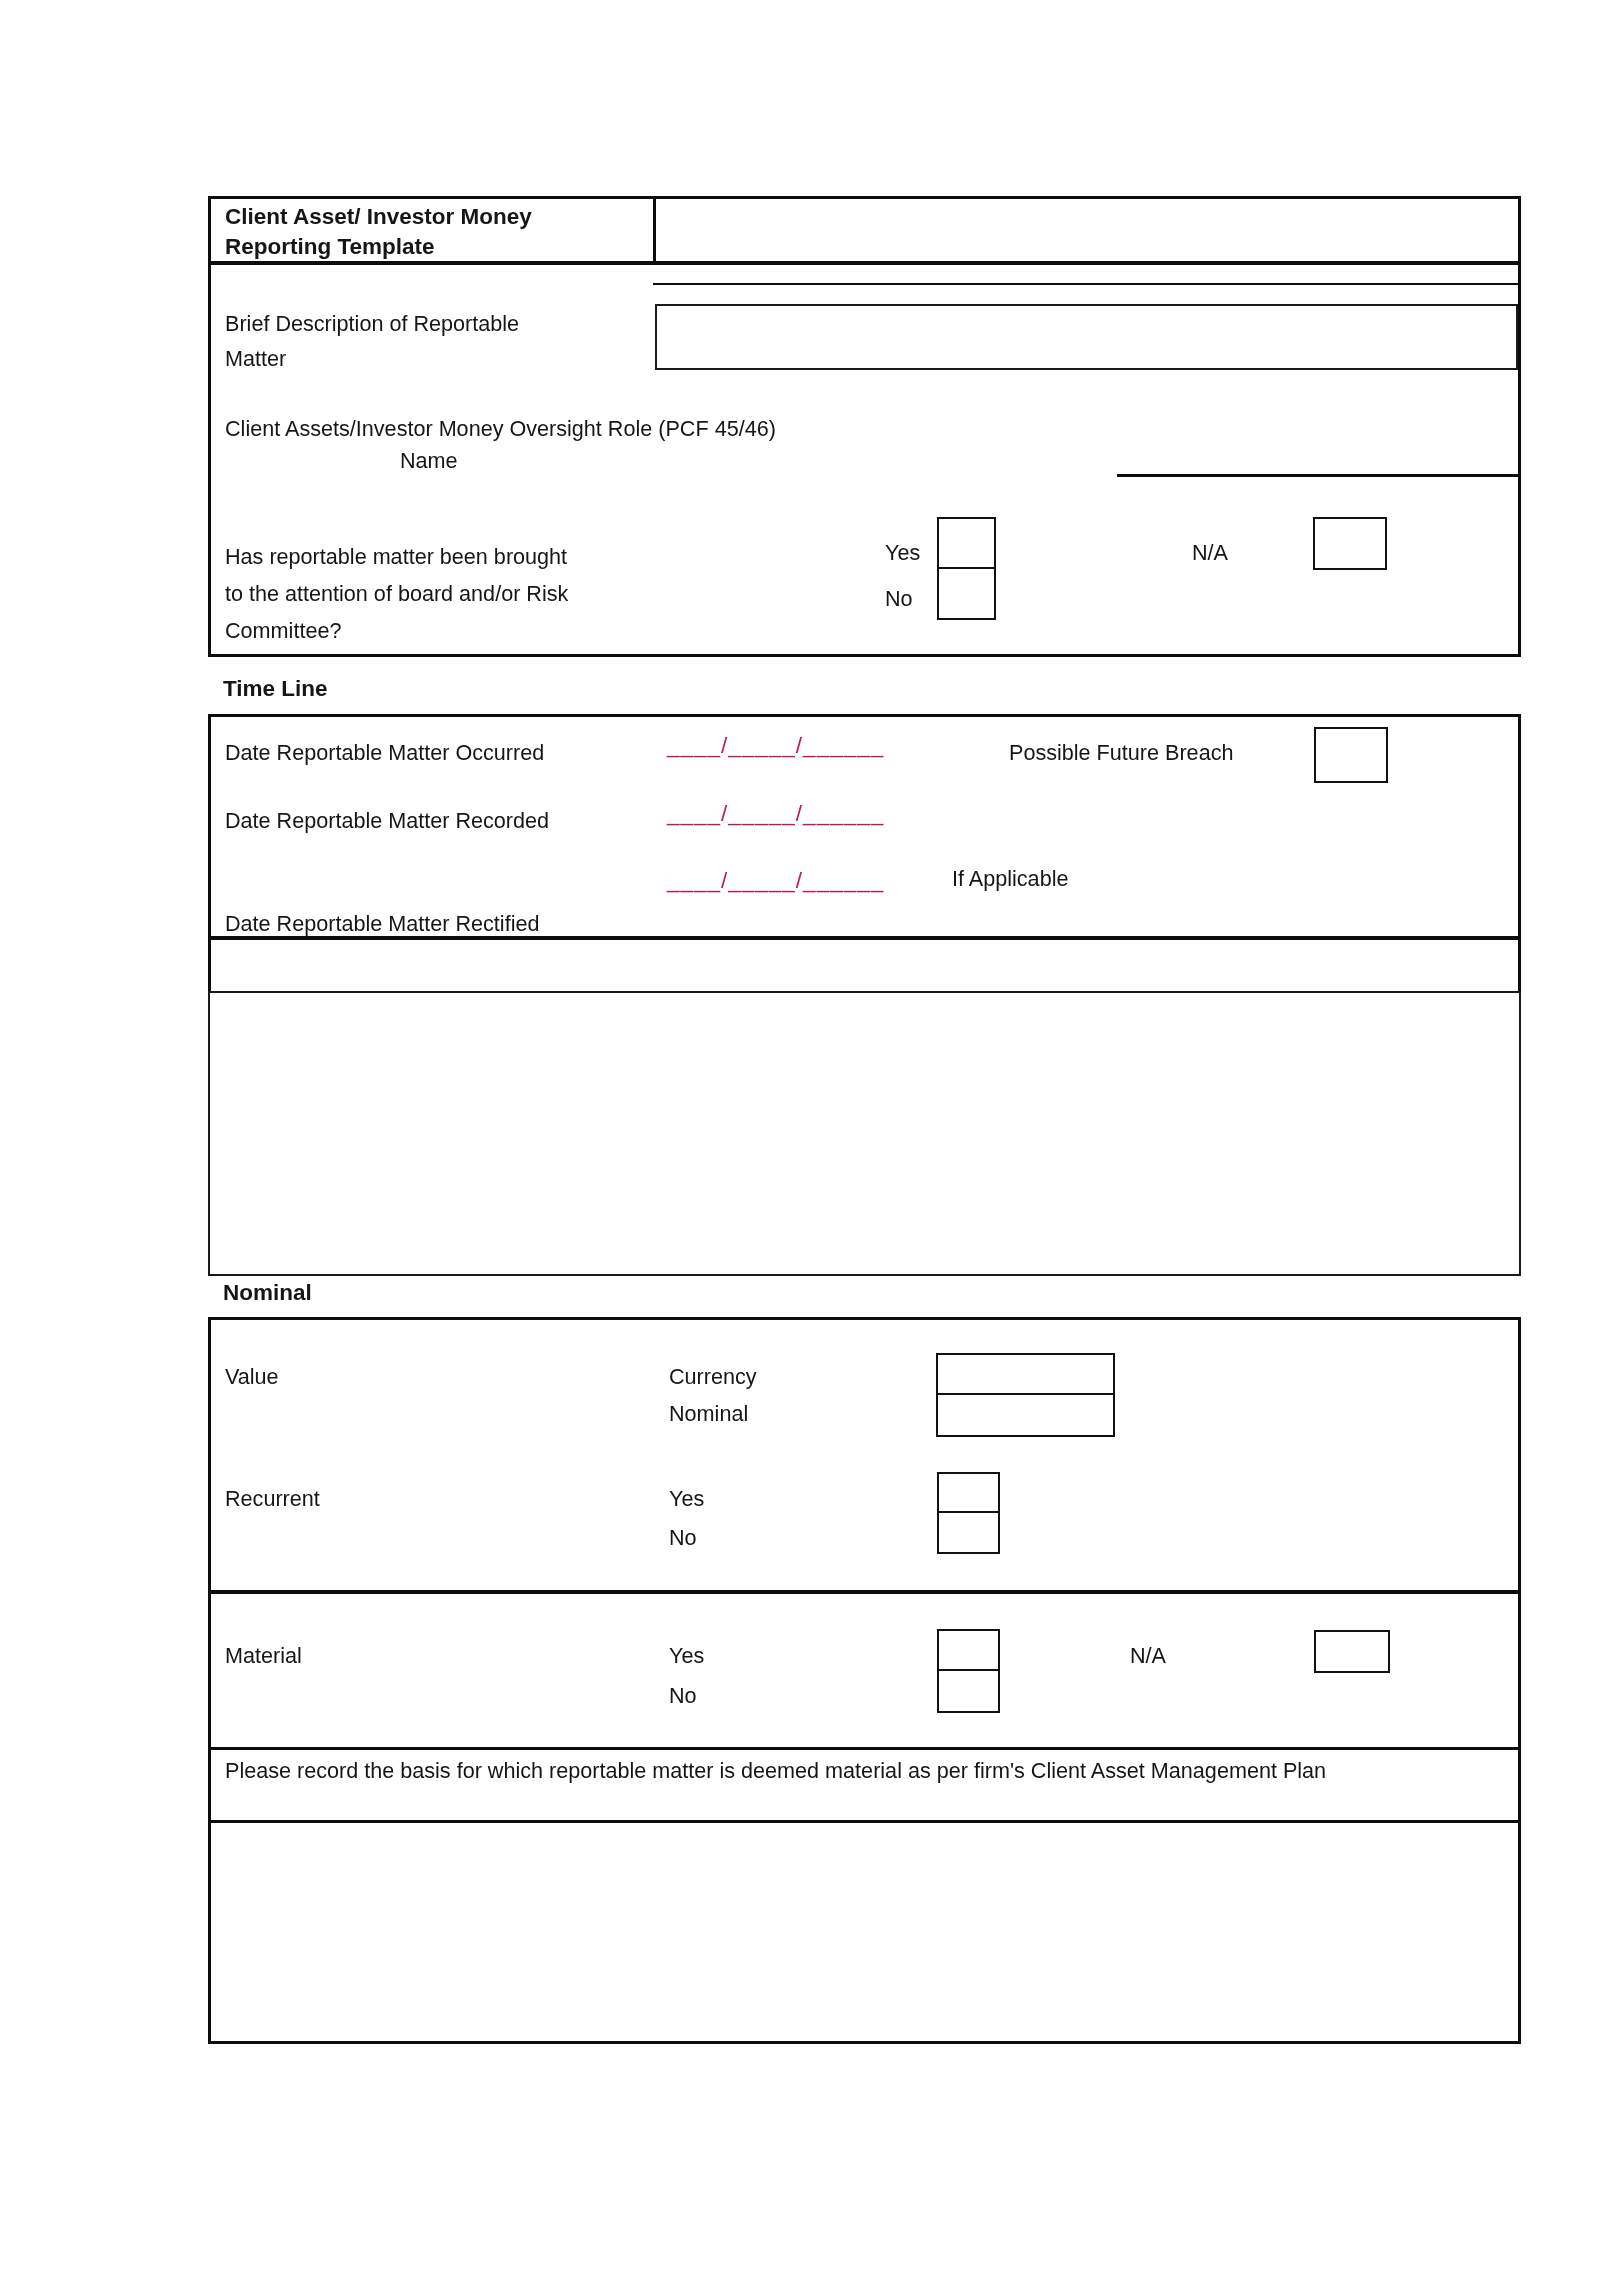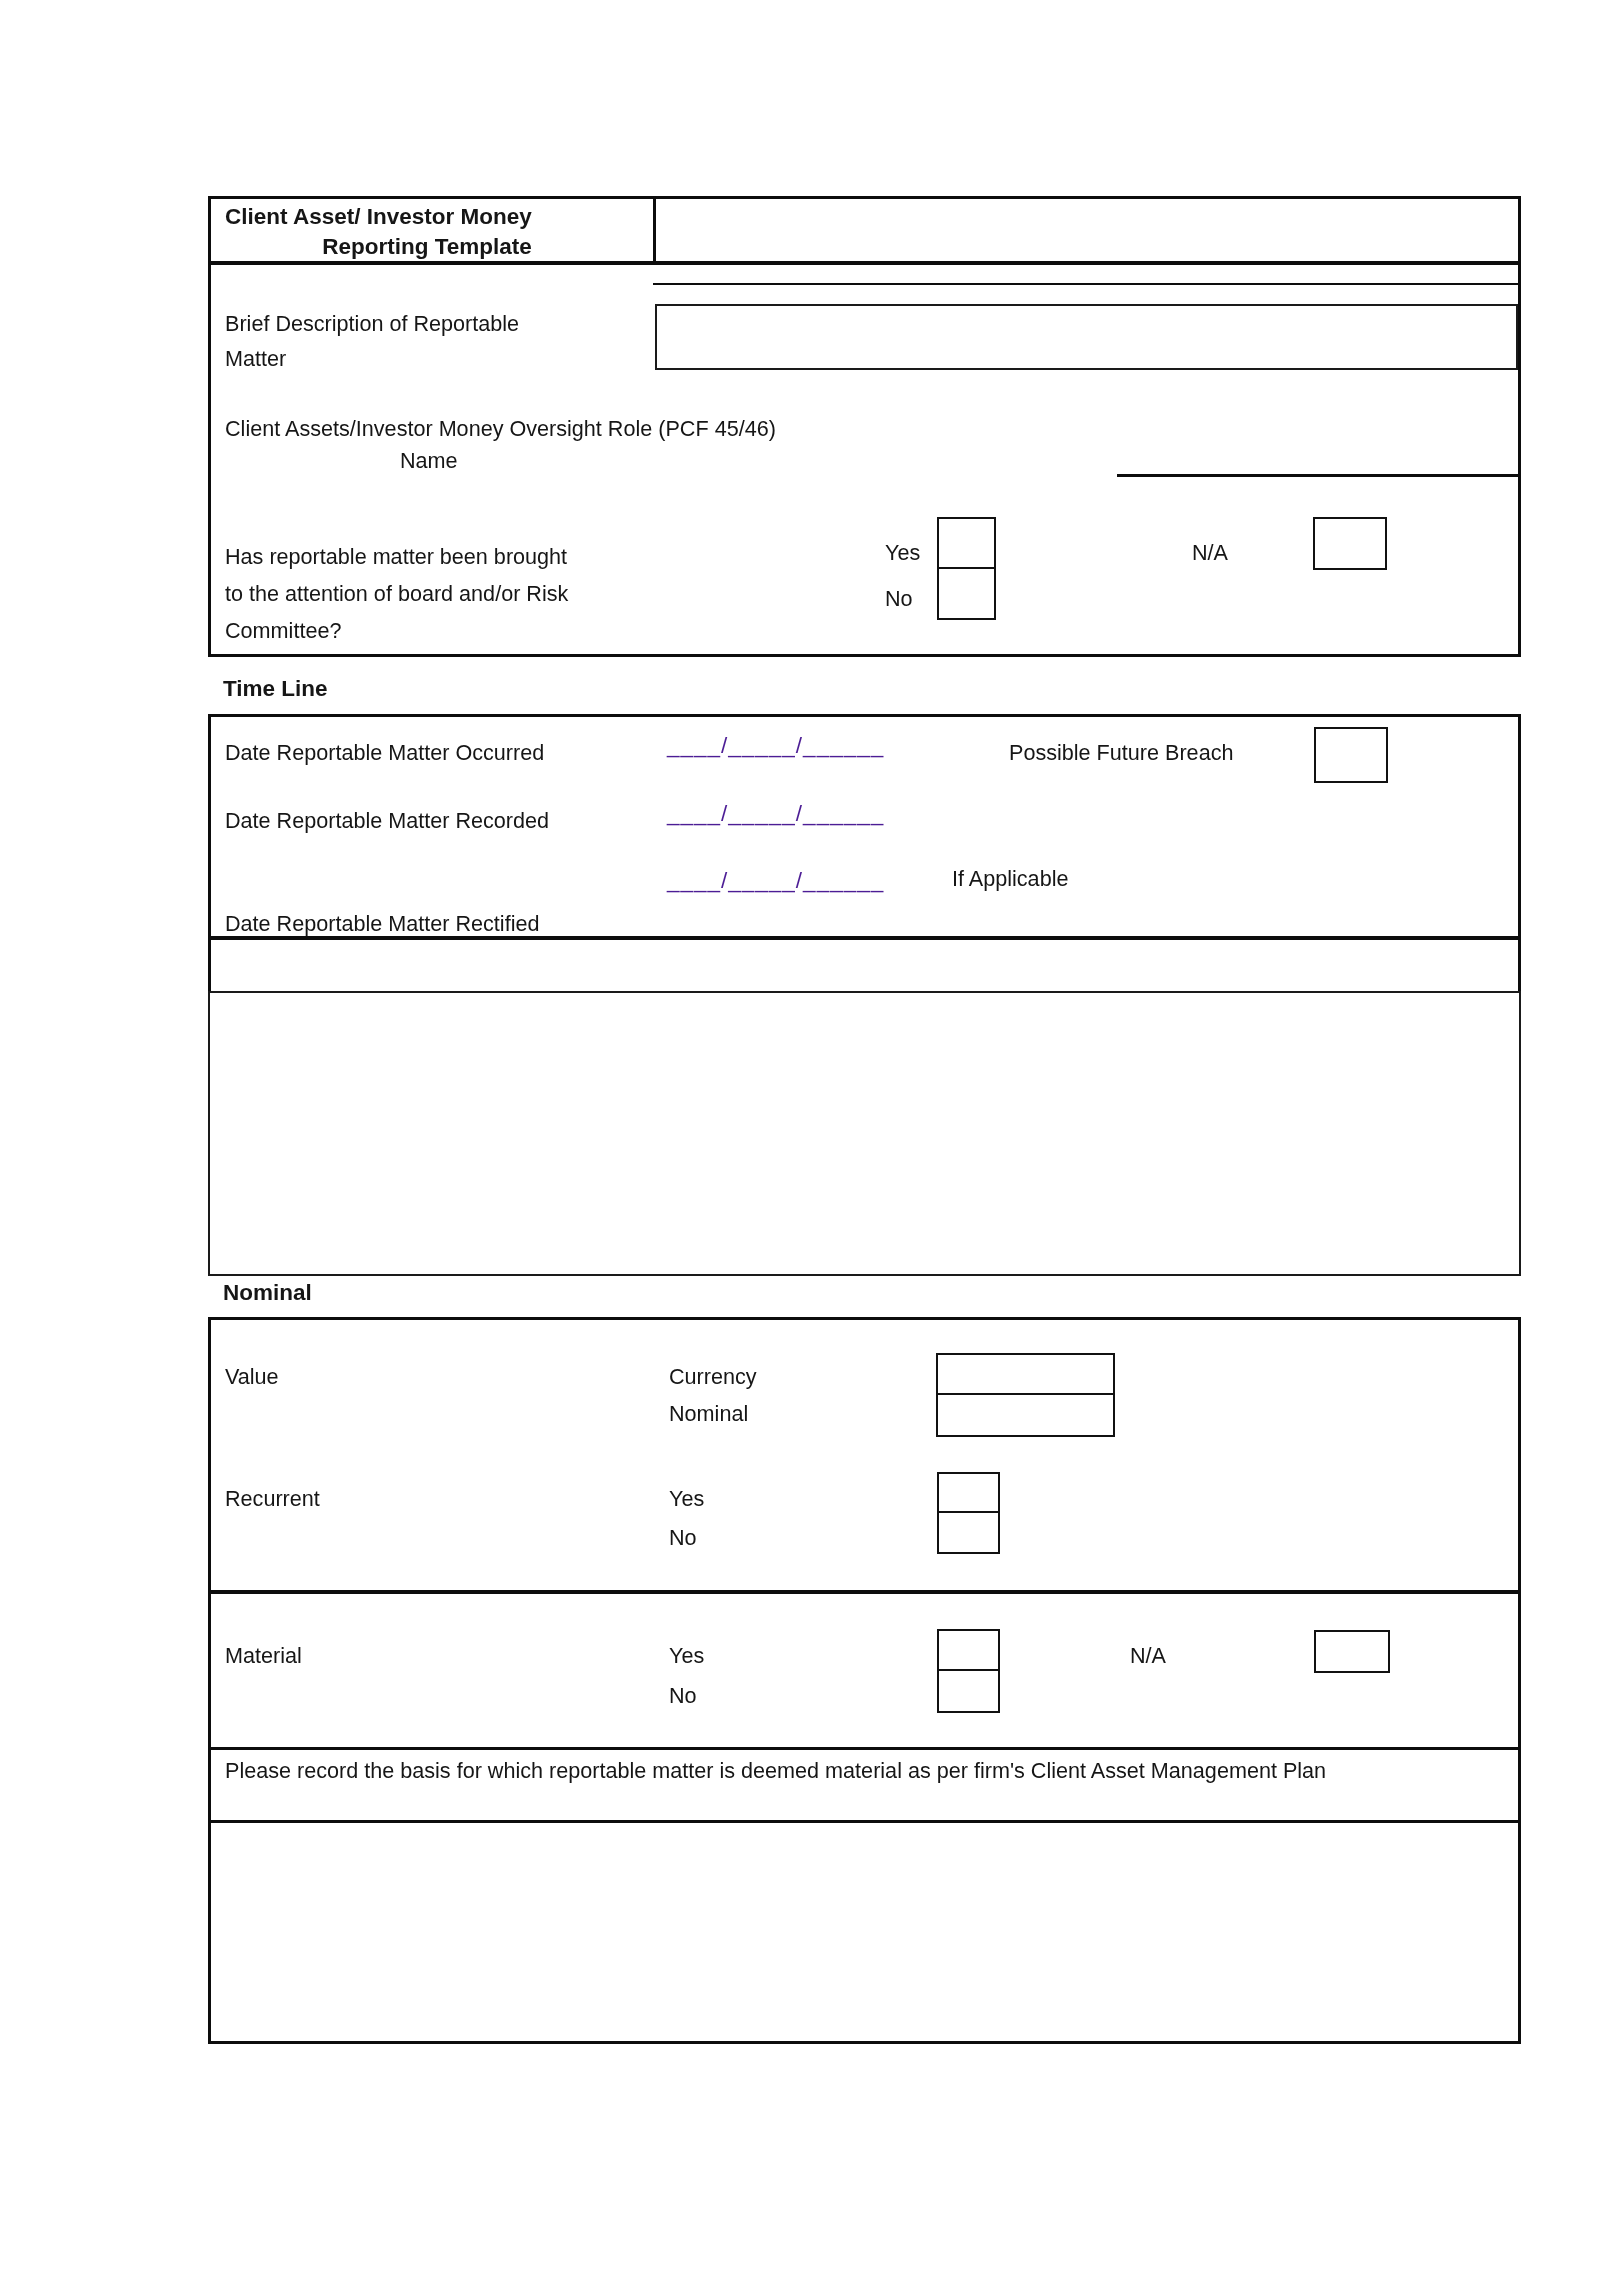--- a/index.html
+++ b/index.html
@@ -6,28 +6,28 @@
   .page{
     position:relative;
     width:1621px;height:2293px;
     background:#ffffff;
     font-family:"Liberation Sans","DejaVu Sans",sans-serif;
     color:#161616;
     overflow:hidden;
   }
   .abs{position:absolute;box-sizing:border-box;}
   .txt{font-size:21.6px;line-height:25.5px;white-space:nowrap;}
-  .bold{font-weight:700;text-align:right;}
+  .bold{font-weight:700;}
   .t23{font-size:22.5px;}
   .box{border:3.9px solid #0d0d0d;background:#ffffff;}
   .thinbox{border:2.9px solid #1a1a1a;background:#ffffff;}
   .cbx{border:2.9px solid #111111;background:#ffffff;}
   .hline{background:#0d0d0d;}
   .vline{background:#0d0d0d;}
-  .dateblank{font-size:22.5px;letter-spacing:1px;white-space:nowrap;color:#4c1d95;}
+  .dateblank{font-size:22.5px;letter-spacing:1px;white-space:nowrap;color:#be185d;}
 </style>
 </head>
 <body>
 
 <div class="page">
 
   <div class="abs box" style="left:208px;top:196px;width:1313px;height:461px;"></div>
 
   <div class="abs vline" style="left:653px;top:196px;width:2.9px;height:69px;"></div>
   <div class="abs hline" style="left:208px;top:261px;width:1313px;height:3.9px;"></div>

